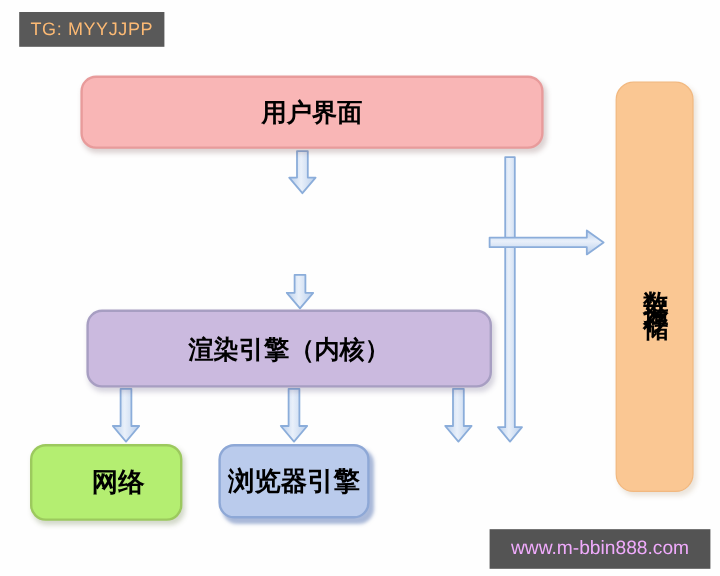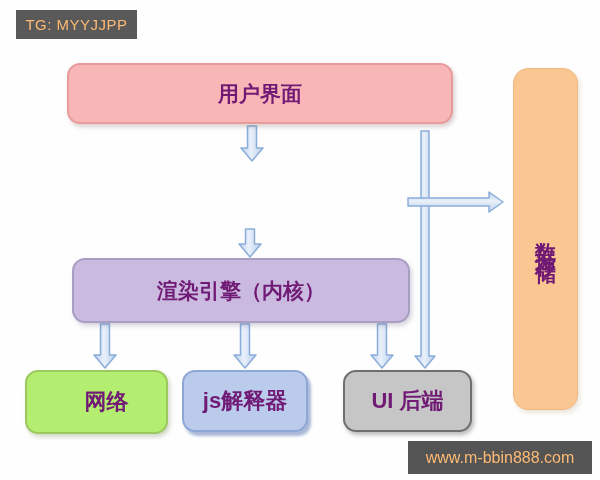--- a/index.html
+++ b/index.html
@@ -35,21 +35,21 @@
     top: 0;
     width: 600px;
     height: 480px;
     pointer-events: none;
   }
   .node {
     position: absolute;
     display: flex;
     align-items: center;
     justify-content: center;
-    color: #701a75;
+    color: #000000;
     font-weight: bold;
     font-size: 21px;
     box-sizing: border-box;
     border-radius: 13px;
   }
   .node-user-interface {
     left: 67px; top: 63px; width: 386px; height: 61px;
     background: #f9b6b6;
     border: 2px solid #e89b9b;
     box-shadow: 2px 3px 4px rgba(120, 80, 80, 0.25);
@@ -60,21 +60,21 @@
     border: 2px solid #7cc0dc;
     box-shadow: 2px 3px 4px rgba(90, 120, 140, 0.25);
   }
   .node-rendering-engine {
     left: 72px; top: 258px; width: 338px; height: 65px;
     background: #cbbadf;
     border: 2px solid #a79ec2;
     box-shadow: 2px 3px 4px rgba(100, 90, 130, 0.25);
   }
   .node-network {
-    left: 25px; top: 370px; width: 143px; height: 64px;
+    left: 25px; top: 370px; width: 127px; height: 64px;
     background: #b4ee71;
     border: 2px solid #9cc95e;
     font-size: 22px;
     box-shadow: 2px 3px 4px rgba(110, 130, 80, 0.3);
     padding-left: 20px;
   }
   .node-js-interpreter {
     left: 182px; top: 370px; width: 126px; height: 62px;
     background: #bacbec;
     border: 2px solid #8ea8d6;
@@ -96,21 +96,21 @@
     font-size: 21px;
     writing-mode: vertical-rl;
     text-orientation: upright;
     letter-spacing: 7px;
     box-shadow: 2px 3px 4px rgba(150, 110, 60, 0.18);
   }
   .watermark {
     position: absolute;
     left: 408px; top: 441px; width: 184px; height: 33px;
     background: #545454;
-    color: #fdba74;
+    color: #f0abfc;
     font-size: 16px;
     display: flex;
     align-items: center;
     justify-content: center;
   }
 </style>
 </head>
 <body>
 
 <div class="canvas">
@@ -155,26 +155,23 @@
 
   <div class="node node-rendering-engine">
     <span>渲染引擎（内核）</span>
   </div>
 
   <div class="node node-network">
     <span>网络</span>
   </div>
 
   <div class="node node-js-interpreter">
-    <span>js解释器</span>
+    <span>浏览器引擎</span>
   </div>
 
-  <div class="node node-ui-backend">
-    <span>UI 后端</span>
-  </div>
 
   <div class="node node-data-storage">
     <span>数据存储</span>
   </div>
 
   <div class="watermark">
     <span>www.m-bbin888.com</span>
   </div>
 
 </div>

